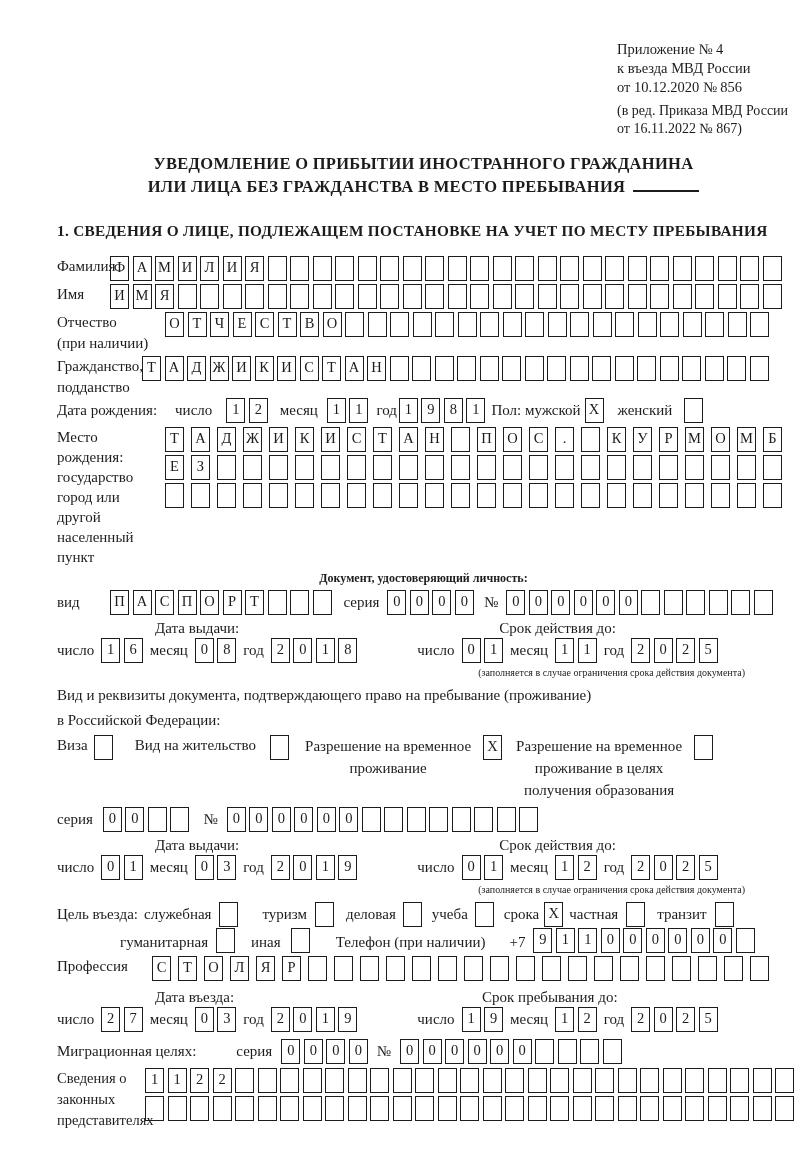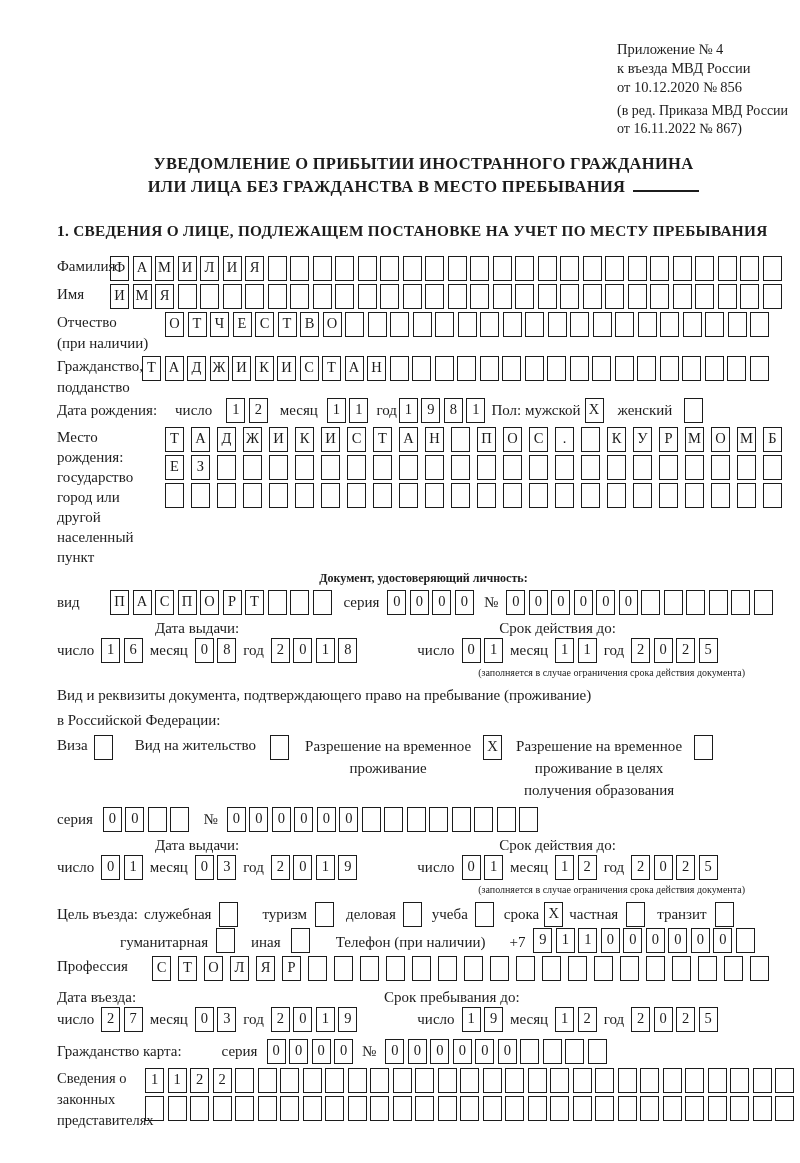--- a/index.html
+++ b/index.html
@@ -588,21 +588,21 @@
         <span class="cell"></span>
         <span class="cell"></span>
         <span class="cell"></span>
         <span class="cell"></span>
         <span class="cell"></span>
         <span class="cell"></span>
       </div>
   </div>
 
   <div class="dhead" style="margin-top:7px">
-    <span style="">Дата въезда:</span>
+    <span style="margin-left:98px">Дата въезда:</span>
     <span style="margin-left:248px">Срок пребывания до:</span>
   </div>
   <div class="row" style="margin-top:1px">
     <div class="dgroup">
       <span class="lbl">число</span>
       <div class="cells">
           <span class="cell">2</span>
           <span class="cell">7</span>
         </div>
       <span class="lbl">месяц</span>
@@ -633,21 +633,21 @@
       <div class="cells">
           <span class="cell">2</span>
           <span class="cell">0</span>
           <span class="cell">2</span>
           <span class="cell">5</span>
         </div>
     </div>
   </div>
 
   <div class="row" style="margin-top:7px;align-items:center">
-    <span class="lbl">Гражданство карта:</span>
+    <span class="lbl">Миграционная целях:</span>
     <span class="lbl" style="margin-left:40px">серия</span>
     <div class="cells" style="margin-left:9px">
         <span class="cell">0</span>
         <span class="cell">0</span>
         <span class="cell">0</span>
         <span class="cell">0</span>
       </div>
     <span class="lbl" style="margin-left:9px">№</span>
     <div class="cells" style="margin-left:9px">
         <span class="cell">0</span>

